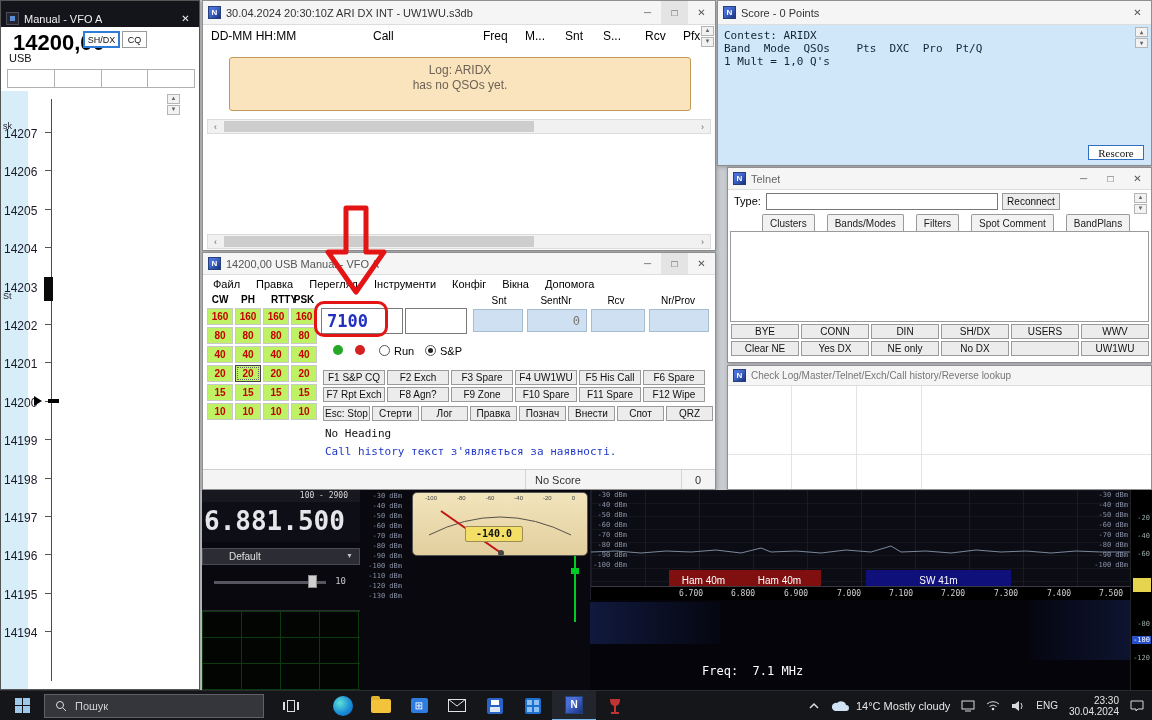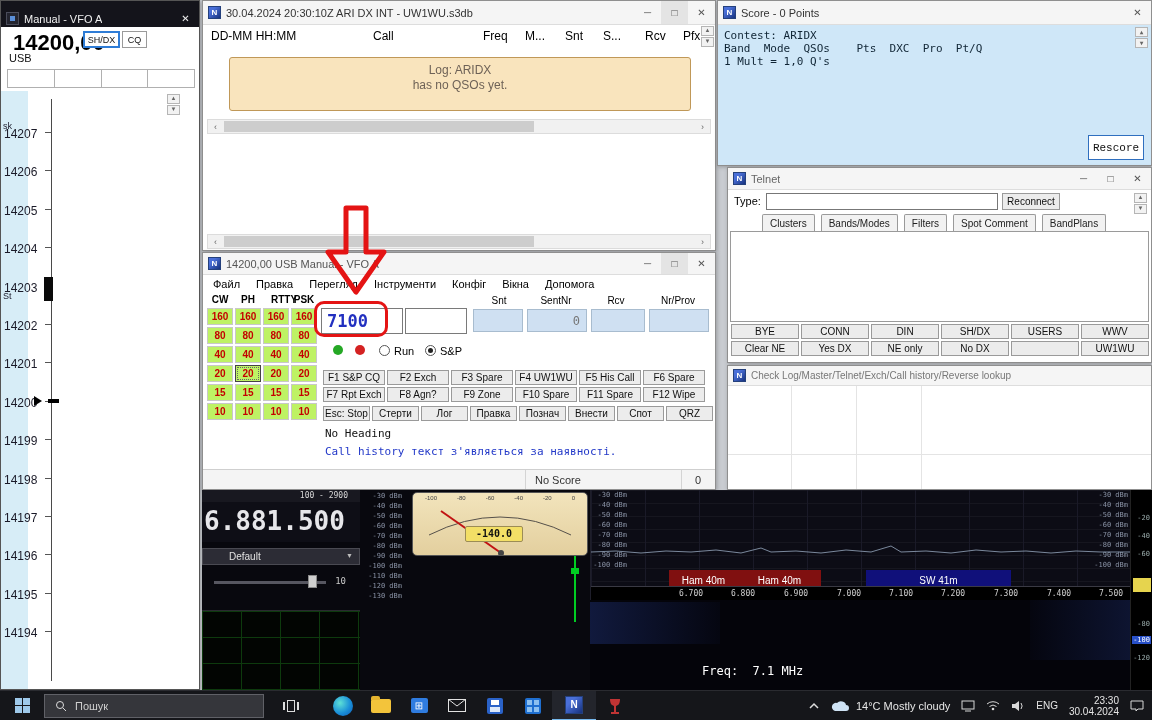--- a/index.html
+++ b/index.html
@@ -158,42 +158,42 @@
         </div>
     </div>
     <div class="abs mono" style="left:0;top:24px;right:0;bottom:0;background:#cfe7f8;font-size:11px;color:#102535">
       <div class="spin" style="right:3px;top:2px">
           <b>▲</b>
           <b>▼</b>
         </div>
       <div class="abs" style="left:6px;top:4px;white-space:pre">Contest: ARIDX</div>
       <div class="abs" style="left:6px;top:17px;white-space:pre">Band  Mode  QSOs    Pts  DXC  Pro  Pt/Q</div>
       <div class="abs" style="left:6px;top:30px;white-space:pre">1 Mult = 1,0 Q's</div>
-      <div class="btn abs" style="right:7px;bottom:5px;width:56px;height:25px;background:#fff;border:1px solid #2f6fbf;font-size:11px;font-family:Liberation Mono, monospace">Rescore</div>
+      <div class="btn abs" style="right:7px;bottom:5px;width:56px;height:15px;background:#fff;border:1px solid #2f6fbf;font-size:11px;font-family:Liberation Serif, serif">Rescore</div>
     </div>
   </div>
 
   <div class="win" style="left:727px;top:167px;width:425px;height:196px">
     <div class="tbar slim">
       <span class="nico">N</span>
       <span class="cap" style="color:#666">Telnet</span>
       <div class="wbts">
         <span class="wbt">─</span>
         <span class="wbt">□</span>
         <span class="wbt">✕</span>
       </div>
     </div>
     <div class="abs" style="left:6px;top:27px;font-size:11px;color:#000">Type:</div>
     <div class="abs" style="left:38px;top:25px;width:232px;height:17px;background:#fff;border:1px solid #777"></div>
     <div class="btn abs" style="left:274px;top:25px;width:58px;height:17px">Reconnect</div>
     <div class="spin" style="right:4px;top:25px">
         <b>▲</b>
         <b>▼</b>
       </div>
-    <div class="abs" style="left:34px;top:46px;display:flex;gap:6px">
+    <div class="abs" style="left:34px;top:46px;display:flex;gap:12px">
       <div class="tab">Clusters</div>
       <div class="tab">Bands/Modes</div>
       <div class="tab">Filters</div>
       <div class="tab">Spot Comment</div>
       <div class="tab">BandPlans</div>
     </div>
     <div class="abs" style="left:2px;top:63px;right:2px;height:91px;border:1px solid #9a9a9a;background:#fff"></div>
     <div class="tngrid">
       <div class="btn">BYE</div>
       <div class="btn">CONN</div>

